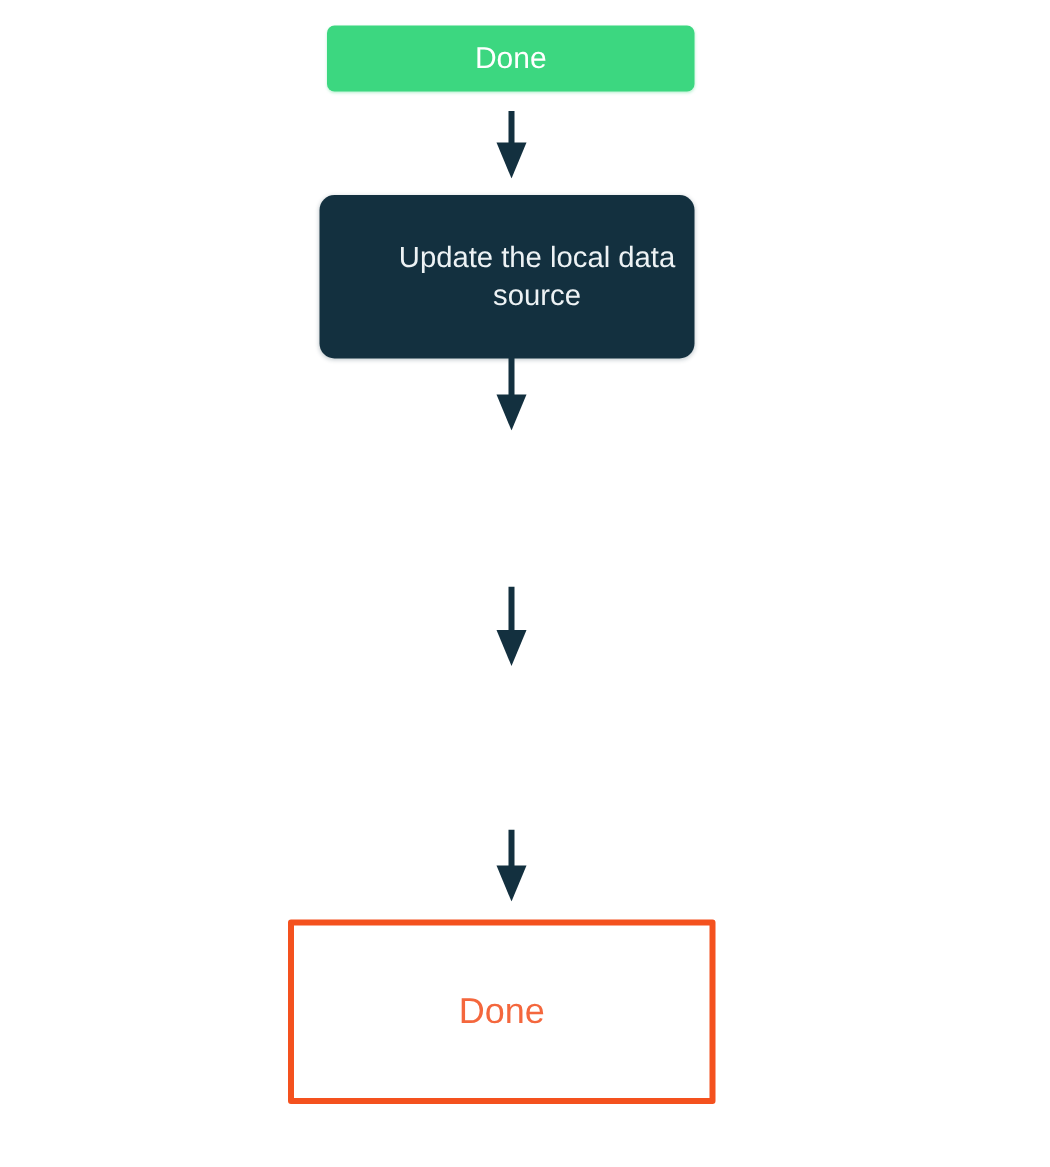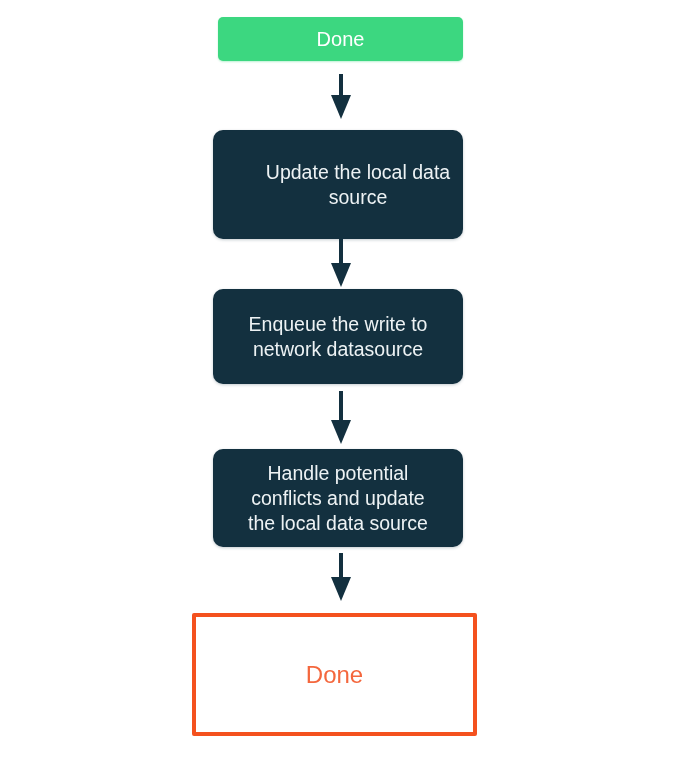--- a/index.html
+++ b/index.html
@@ -109,35 +109,26 @@
   <div class="node process p1">
     <span class="node-label">Update the local data
 source</span>
   </div>
 
   <svg class="arrow a2" viewBox="0 0 22 53" aria-hidden="true">
     <rect class="arrow-shape" x="9" y="0" width="4" height="31"></rect>
     <polygon class="arrow-shape" points="1,29 21,29 11,53"></polygon>
   </svg>
 
-  <div class="node process p2">
-    <span class="node-label">Enqueue the write to
-network datasource</span>
-  </div>
 
   <svg class="arrow a3" viewBox="0 0 22 53" aria-hidden="true">
     <rect class="arrow-shape" x="9" y="0" width="4" height="31"></rect>
     <polygon class="arrow-shape" points="1,29 21,29 11,53"></polygon>
   </svg>
 
-  <div class="node process p3">
-    <span class="node-label">Handle potential
-conflicts and update
-the local data source</span>
-  </div>
 
   <svg class="arrow a4" viewBox="0 0 22 48" aria-hidden="true">
     <rect class="arrow-shape" x="9" y="0" width="4" height="26"></rect>
     <polygon class="arrow-shape" points="1,24 21,24 11,48"></polygon>
   </svg>
 
   <div class="node end">
     <span class="node-label">Done</span>
   </div>
 

